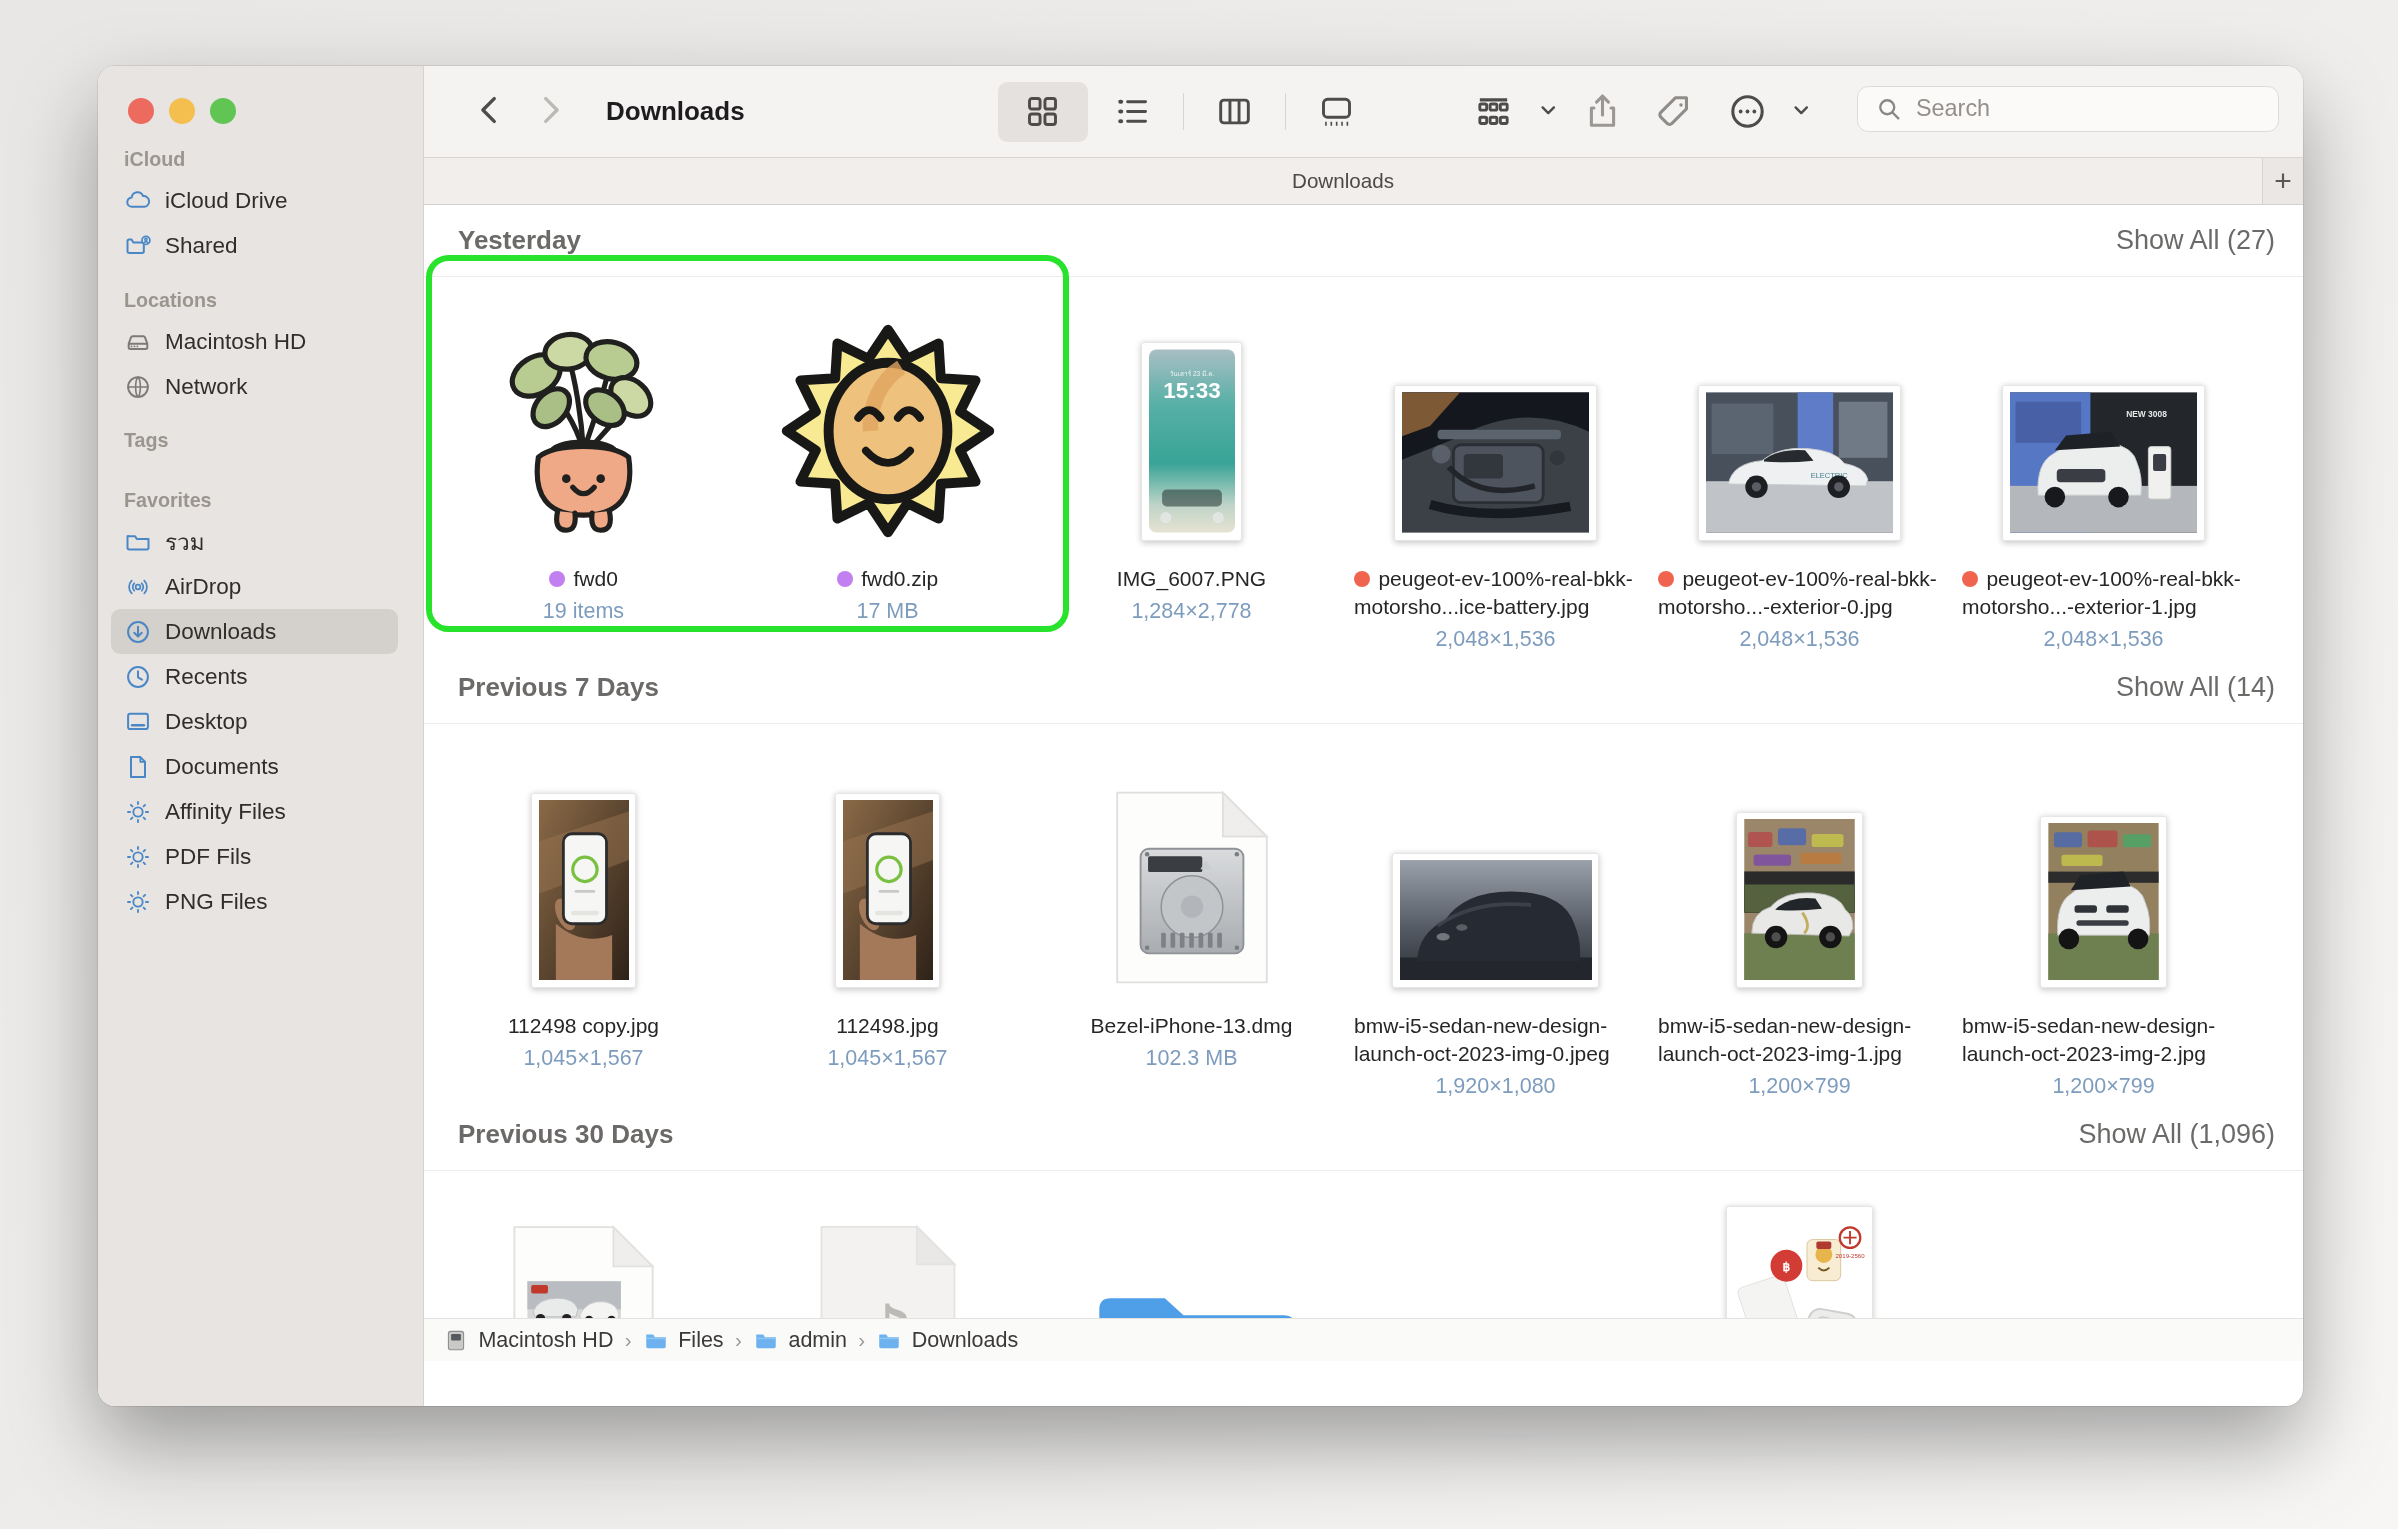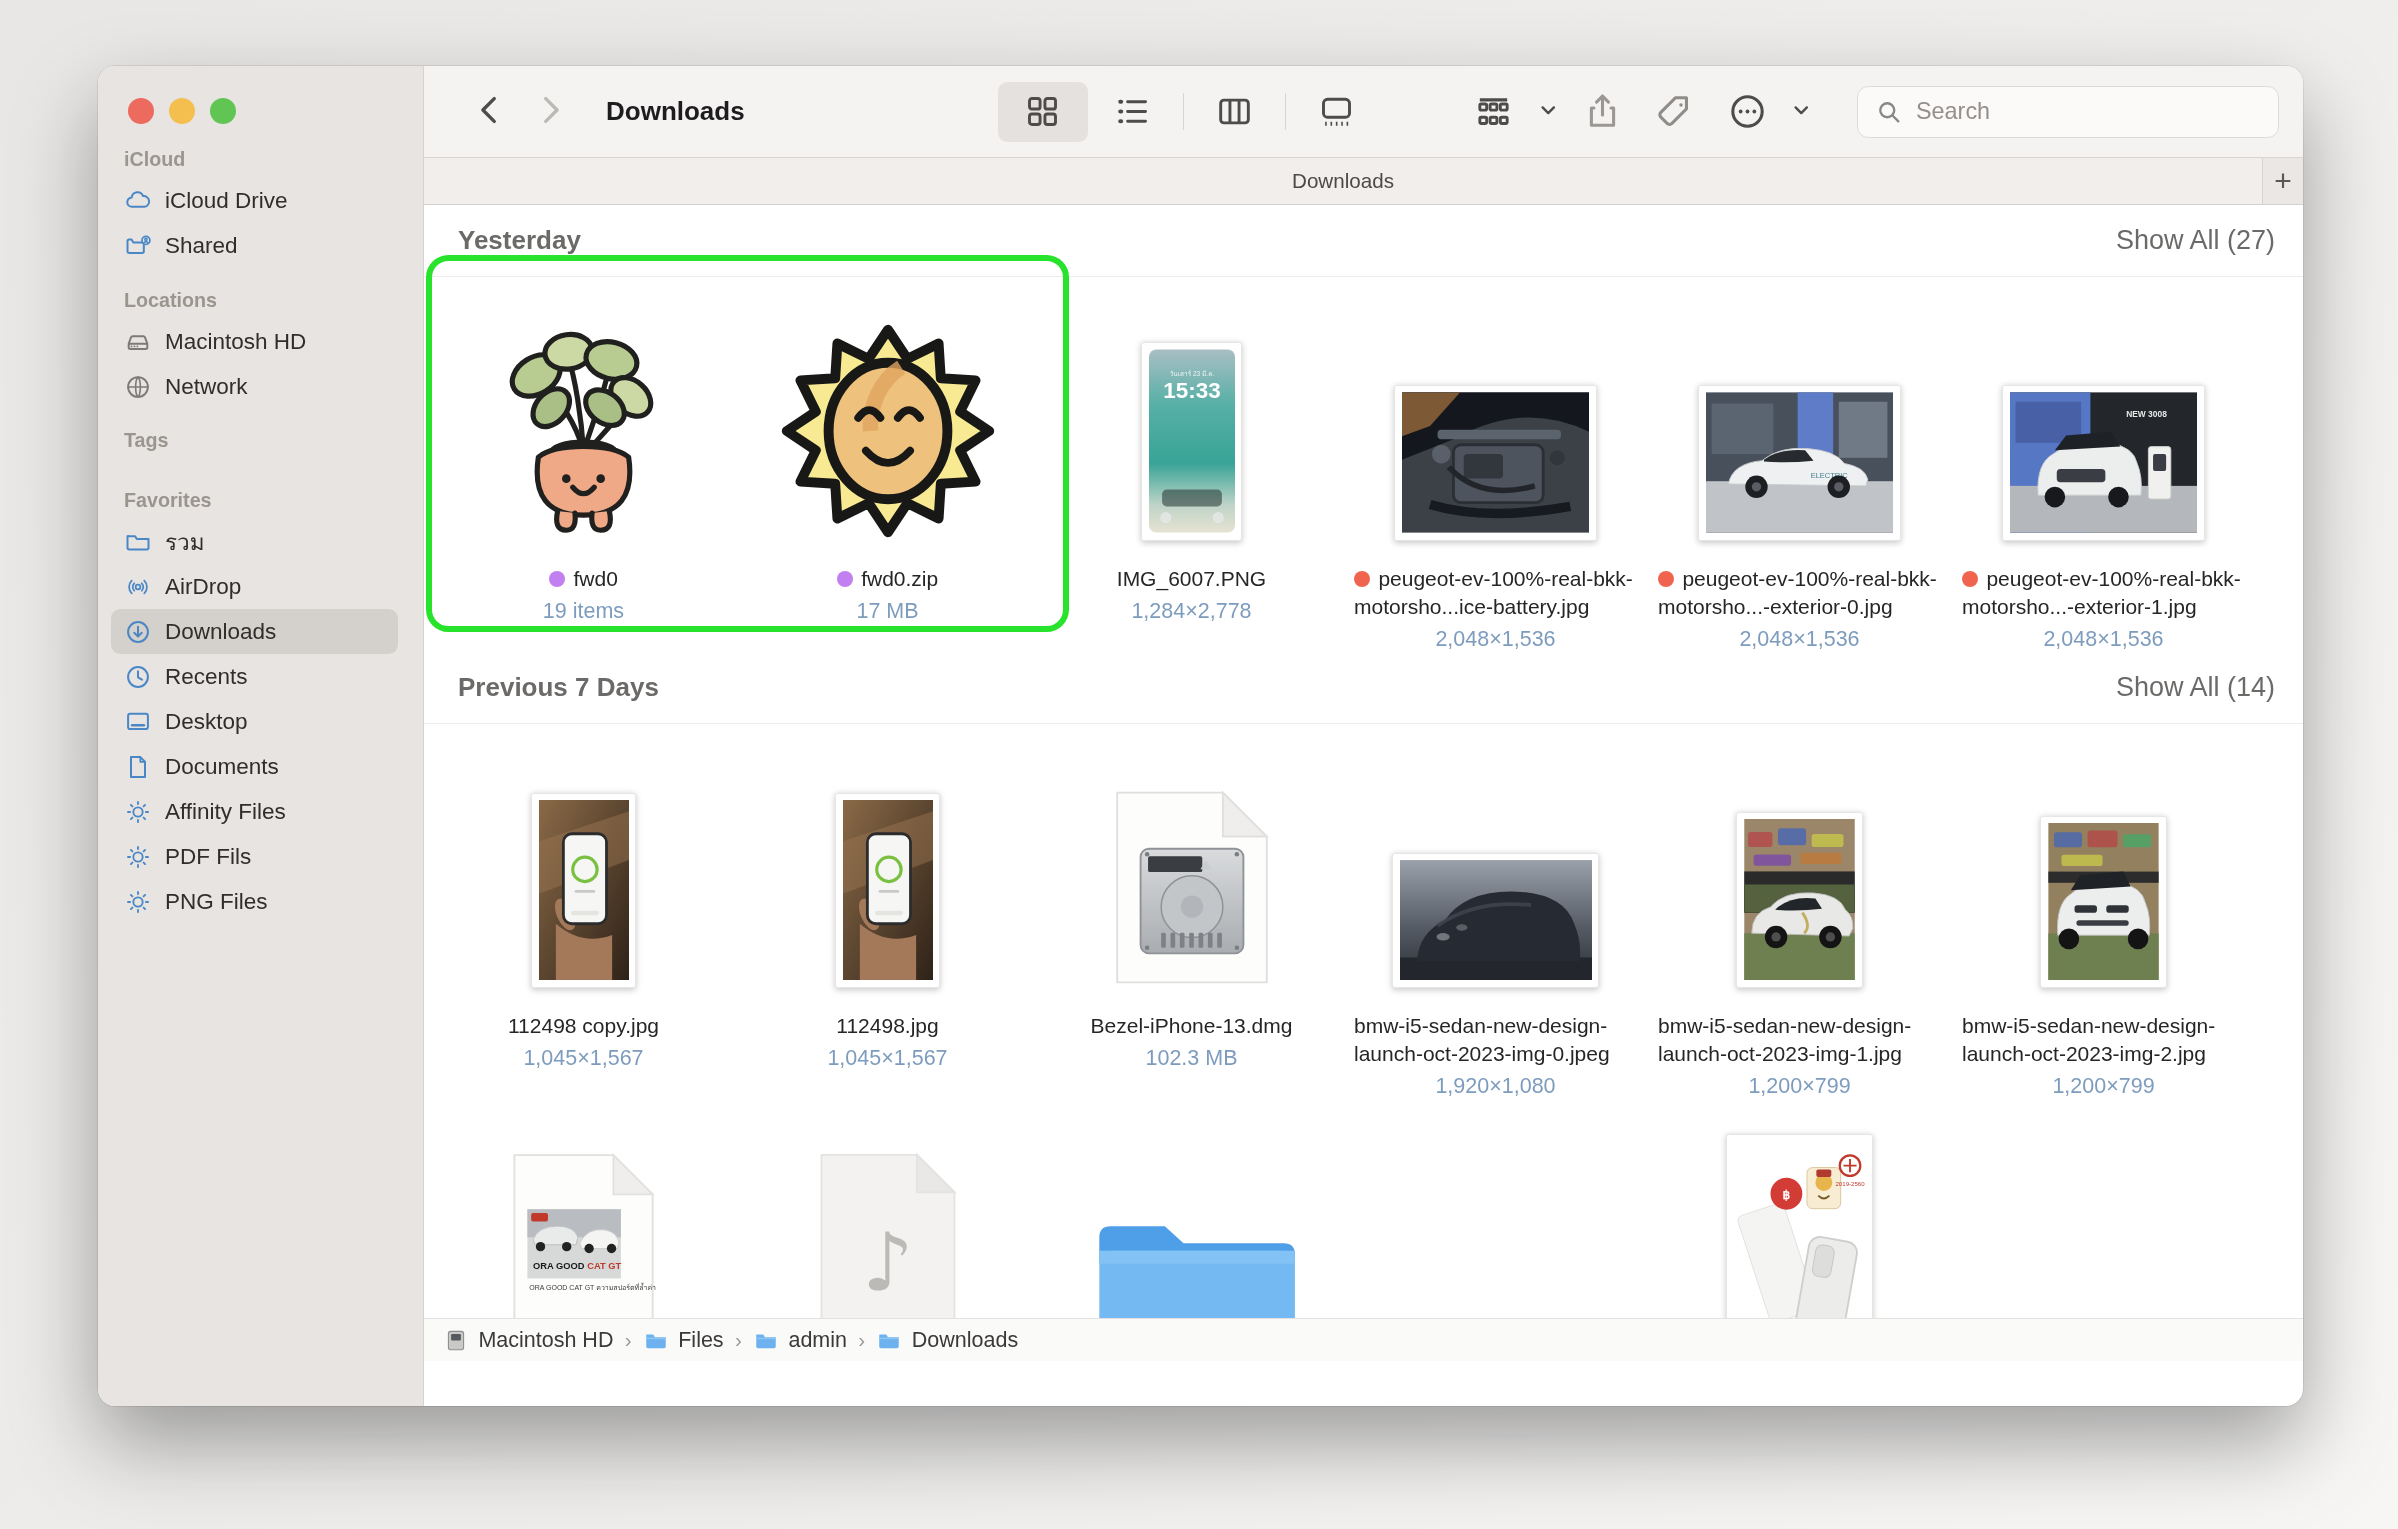--- a/index.html
+++ b/index.html
@@ -36,21 +36,21 @@
   .tb-title { font-size:26px; font-weight:700; color:#1d1d1f; margin-left:39px; }
   .viewgroup { display:flex; align-items:center; margin-left:253px; }
   .viewbtn { width:90px; height:60px; display:flex; align-items:center; justify-content:center; border-radius:9.4px; }
   .viewbtn.selected { background:#e4e1de; }
   .viewbtn svg { width:39px; height:39px; }
   .vdiv { width:0.9px; height:37px; background:#d8d5d2; margin:0 5.6px; }
   .tb-right { display:flex; align-items:center; gap:13px; margin-left:82px; }
   .tb-iconbtn { display:flex; align-items:center; justify-content:center; padding:0 9.4px; height:60px; }
   .tb-iconbtn svg { width:41px; height:41px; }
   .chev svg { width:22.5px; height:22.5px; }
-  .searchfield { position:absolute; right:24px; top:19.7px; width:422px; height:52px;
+  .searchfield { position:absolute; right:24px; top:19.7px; width:422px; height:46px;
                  background:#fbfaf9; border:0.9px solid #dcdad7; border-radius:11.2px;
                  display:flex; align-items:center; gap:13px; padding:0 17px; }
   .searchfield svg { width:28px; height:28px; flex:none; }
   .search-ph { font-size:23.4px; color:#948f8a; }
 
   
   .tabbar { position:absolute; left:326px; top:92px; right:0; height:47px; background:#f1eeec;
             border-bottom:0.9px solid #d4d1ce; }
   .tab-label { position:absolute; left:0; right:41px; top:0; height:100%;
                display:flex; align-items:center; justify-content:center;
@@ -638,20 +638,24 @@
   <circle cx="22" cy="124" r="11" fill="#141414"></circle>
                   <circle cx="96" cy="124" r="11" fill="#141414"></circle>
 </svg>
               </div>
             </div>
             <div class="fname">bmw-i5-sedan-new-design-launch-oct-2023-img-2.jpg</div>
             <div class="fsub">1,200×799</div>
           </div>
           <div class="cell"></div>
         </div>
+        <div class="section-header">
+          <span class="section-title">Previous 30 Days</span>
+          <span class="section-showall">Show All (1,096)</span>
+        </div>
         <div class="items-row">
           <div class="cell">
             <div class="thumb-area">
               <svg width="157" height="214" viewBox="0 0 168 228">
   <path d="M10 6 H116 L158 48 V222 H10 Z" fill="#fdfdfc" stroke="#e2e1df" stroke-width="2"></path>
   <path d="M116 6 L158 48 H116 Z" fill="#efeeec" stroke="#e2e1df" stroke-width="2"></path>
   <rect x="24" y="64" width="100" height="74" fill="#d7d8d8"></rect>
   <rect x="24" y="64" width="100" height="30" fill="#b9bcc0"></rect>
   <path d="M30 96 q6 -14 26 -14 q18 0 22 12 l-2 8 h-44 z" fill="#e9eaea" stroke="#bbb"></path>
   <path d="M80 100 q8 -16 26 -14 q14 2 16 14 l-2 6 h-38 z" fill="#f4f4f3" stroke="#ccc"></path>

